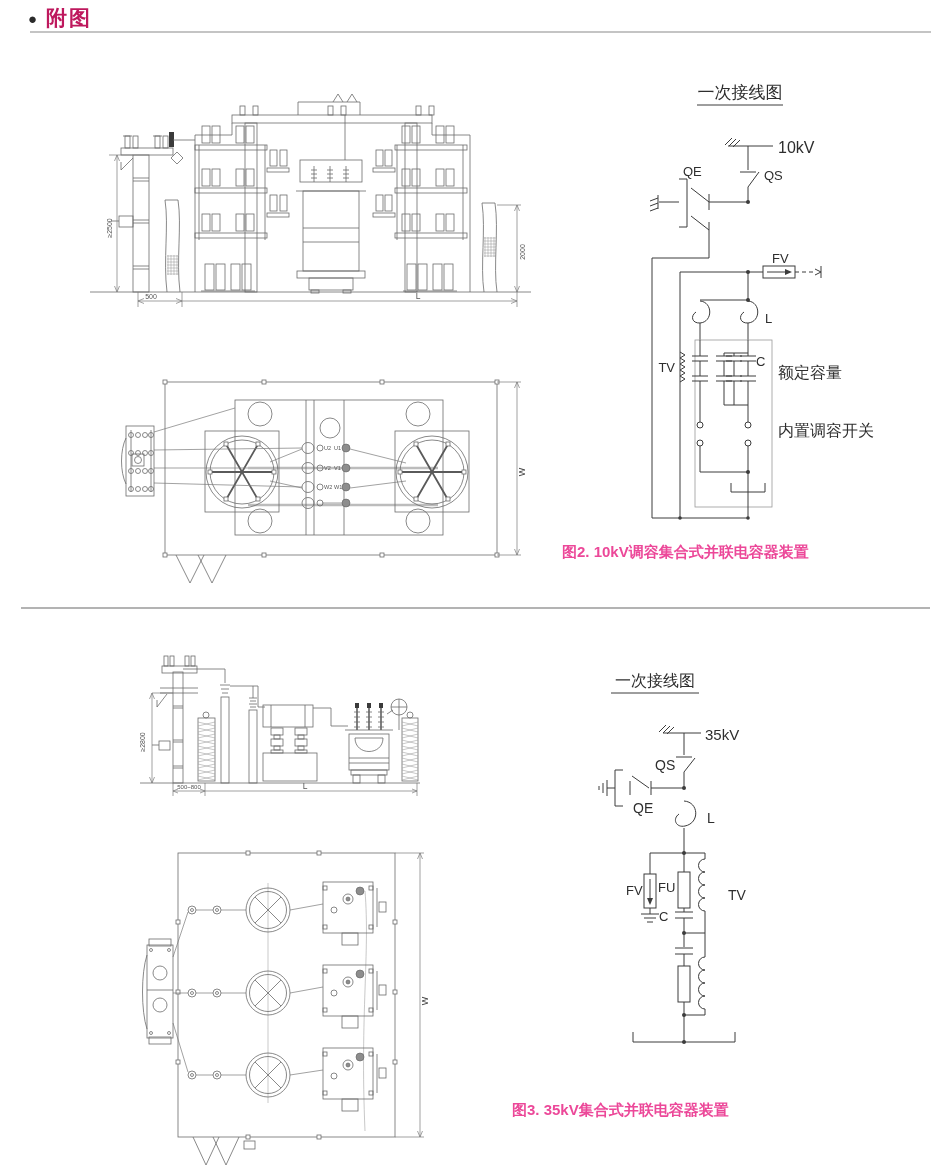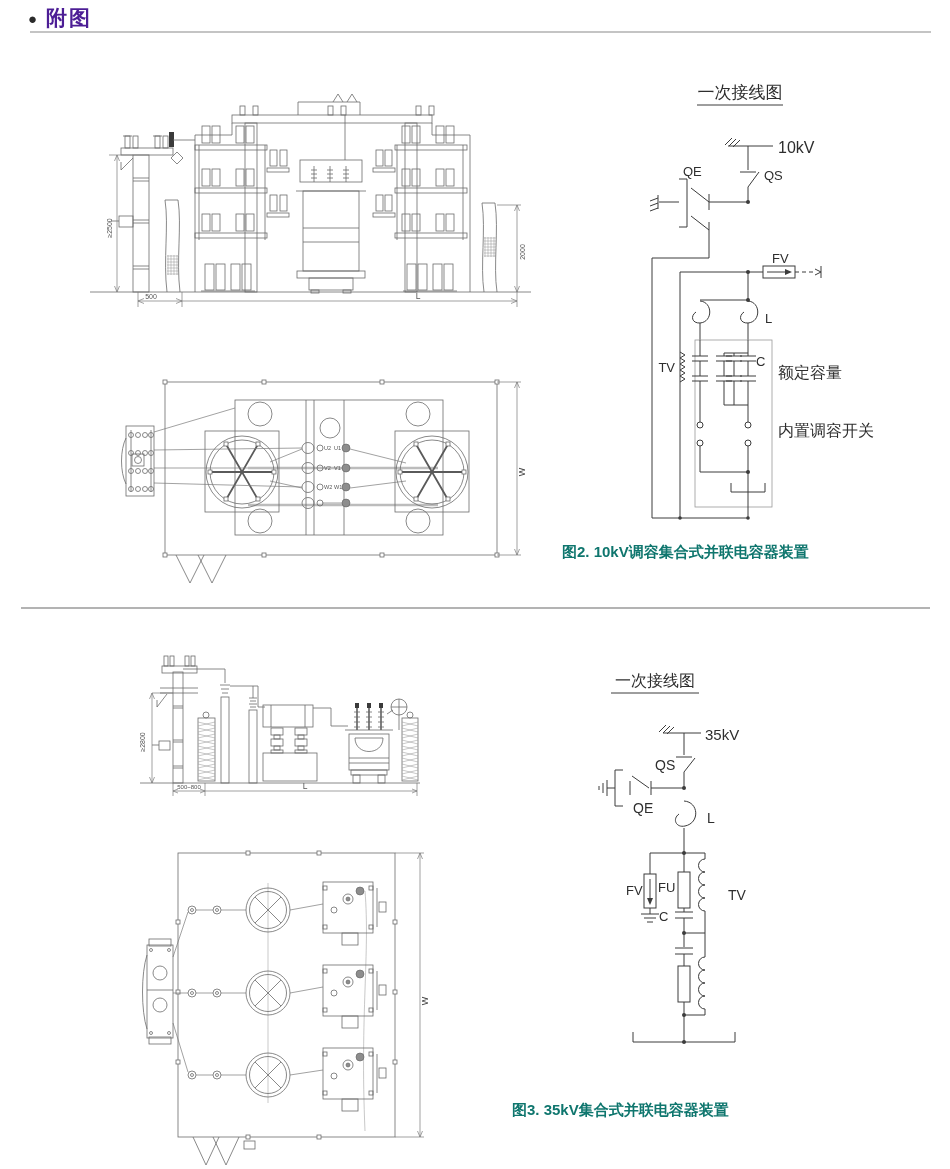--- a/index.html
+++ b/index.html
@@ -1,24 +1,24 @@
 <!DOCTYPE html>
 <html><head>
 <meta charset="utf-8">
 <style>
   html,body{margin:0;padding:0;}
   body{width:950px;height:1169px;position:relative;background:#ffffff;overflow:hidden;
        font-family:"Liberation Sans","DejaVu Sans",sans-serif;color:#1a1a1a;}
   .abs{position:absolute;}
   .page-header{left:28px;top:4px;display:flex;align-items:center;gap:9px;}
   .bullet{font-size:15px;line-height:1;color:#2b2b2b;}
-  .hdr-title{font-size:21px;font-weight:bold;letter-spacing:2px;color:#4c1d95;}
+  .hdr-title{font-size:21px;font-weight:bold;letter-spacing:2px;color:#be185d;}
   .hdr-rule{left:30px;top:31px;width:901px;height:2px;background:#c4c4c4;}
   .divider{left:21px;top:607px;width:909px;height:2px;background:#b3b3b3;}
-  .caption{font-size:15px;font-weight:bold;color:#0f766e;white-space:nowrap;}
+  .caption{font-size:15px;font-weight:bold;color:#ec4899;white-space:nowrap;}
   svg{overflow:visible;}
   
   .ln{stroke:#6b6b6b;stroke-width:.8;fill:none;}
   .lnf{stroke:#6b6b6b;stroke-width:.8;fill:#ffffff;}
   .thin{stroke:#909090;stroke-width:.5;fill:none;}
   .dim{stroke:#7a7a7a;stroke-width:.7;fill:none;}
   .bus{stroke:#bcbcbc;stroke-width:2.6;fill:none;}
   .dkfill{fill:#3a3a3a;stroke:none;}
   .gry{fill:#8d8d8d;stroke:#5f5f5f;stroke-width:.6;}
   

